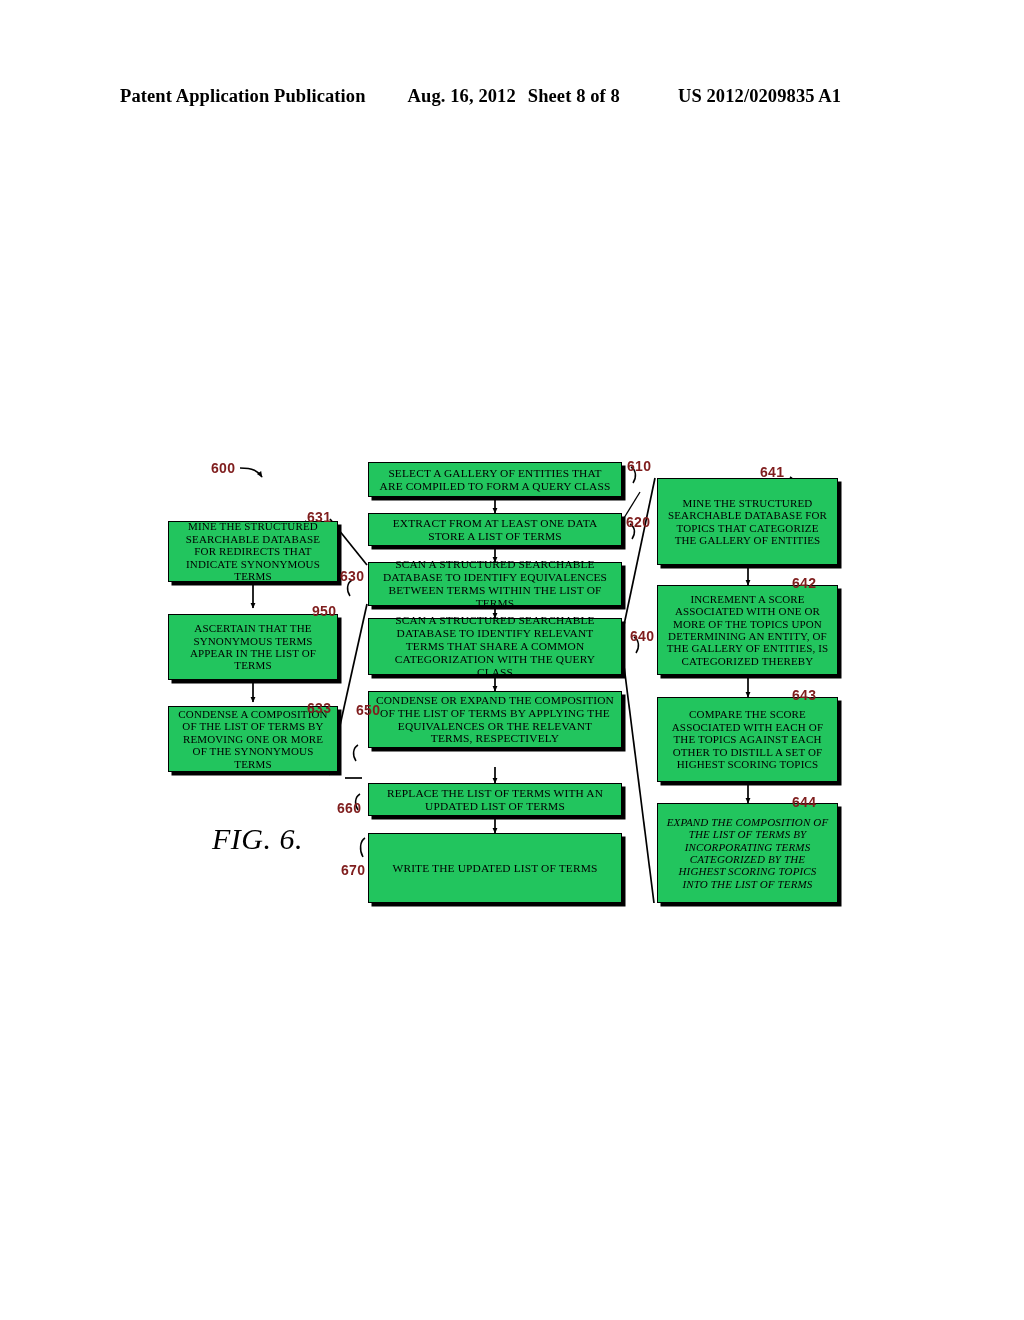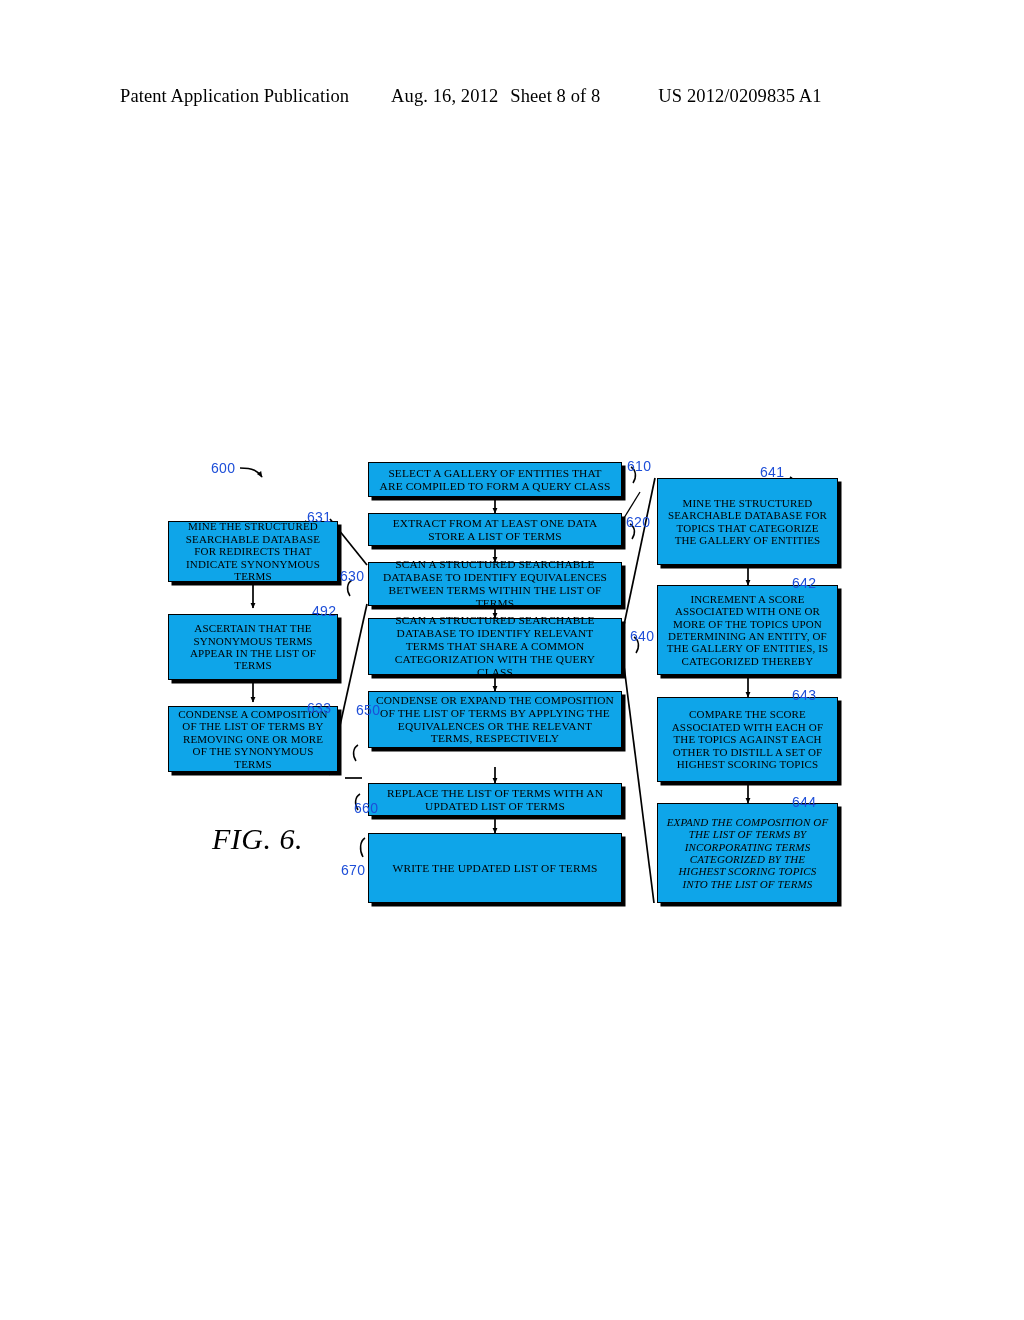--- a/index.html
+++ b/index.html
@@ -18,21 +18,21 @@
 
   
   .pub-header {
     position: absolute;
     top: 86px;
     left: 120px;
     width: 790px;
     display: flex;
     align-items: baseline;
     font-family: "Liberation Serif", serif;
-    font-weight: normal;
+    font-weight: bold;
     font-size: 18.5px;
     letter-spacing: 0.1px;
     white-space: nowrap;
   }
   .pub-header .hdr-title { }
   .pub-header .hdr-date  { margin-left: 42px; }
   .pub-header .hdr-sheet { margin-left: 12px; }
   .pub-header .hdr-num   { margin-left: 58px; }
 
   
@@ -47,21 +47,21 @@
     position: absolute;
     left: 0;
     top: 0;
   }
 
   
   .fcbox {
     position: absolute;
     box-sizing: border-box;
     border: 1.6px solid #000;
-    background: #0ea5e9;
+    background: #22c55e;
     display: flex;
     align-items: center;
     justify-content: center;
     text-align: center;
     font-family: "Liberation Serif", serif;
     text-transform: uppercase;
     line-height: 1.13;
     letter-spacing: 0.15px;
     padding: 3px 7px;
     box-shadow: 3.5px 3.5px 0 0 #000;
@@ -71,23 +71,24 @@
 
   .col-mid .fcbox-t { font-size: 11.4px; }
   .col-side .fcbox-t { font-size: 11px; }
 
   
   .ref {
     position: absolute;
     font-family: "Liberation Sans", sans-serif;
     font-size: 14px;
     letter-spacing: 0.3px;
-    color: #1d4ed8;
+    color: #7f1d1d;
     z-index: 6;
     white-space: nowrap;
+    font-weight: bold;
   }
 
   
   .fig-caption {
     position: absolute;
     left: 212px;
     top: 822px;
     font-family: "Liberation Serif", serif;
     font-style: italic;
     font-size: 30px;
@@ -189,39 +190,39 @@
     <div class="ref" style="left:630px; top:628px;">640</div>
 
     <div class="fcbox" style="left:368px; top:691px; width:254px; height:57px;">
       <span class="fcbox-t">CONDENSE OR EXPAND THE COMPOSITION OF THE LIST OF TERMS BY APPLYING THE EQUIVALENCES OR THE RELEVANT TERMS, RESPECTIVELY</span>
     </div>
     <div class="ref" style="left:340px; top:702px;margin-left:16px;">650</div>
 
     <div class="fcbox" style="left:368px; top:783px; width:254px; height:33px;">
       <span class="fcbox-t">REPLACE THE LIST OF TERMS WITH AN UPDATED LIST OF TERMS</span>
     </div>
-    <div class="ref" style="left:354px; top:800px;text-align:center;">660</div>
+    <div class="ref" style="left:337px; top:800px;text-align:center;">660</div>
 
     <div class="fcbox" style="left:368px; top:833px; width:254px; height:70px;">
       <span class="fcbox-t">WRITE THE UPDATED LIST OF TERMS</span>
     </div>
     <div class="ref" style="left:341px; top:862px;">670</div>
   </div>
 
   <div class="col-side">
 
     <div class="fcbox" style="left:168px; top:521px; width:170px; height:61px;">
       <span class="fcbox-t">MINE THE STRUCTURED SEARCHABLE DATABASE FOR REDIRECTS THAT INDICATE SYNONYMOUS TERMS</span>
     </div>
     <div class="ref" style="left:307px; top:509px;">631</div>
 
     <div class="fcbox" style="left:168px; top:614px; width:170px; height:66px;">
       <span class="fcbox-t">ASCERTAIN THAT THE SYNONYMOUS TERMS APPEAR IN THE LIST OF TERMS</span>
     </div>
-    <div class="ref" style="left:312px; top:603px;">492</div>
+    <div class="ref" style="left:312px; top:603px;">950</div>
 
     <div class="fcbox" style="left:168px; top:706px; width:170px; height:66px;">
       <span class="fcbox-t">CONDENSE A COMPOSITION OF THE LIST OF TERMS BY REMOVING ONE OR MORE OF THE SYNONYMOUS TERMS</span>
     </div>
     <div class="ref" style="left:307px; top:700px;">633</div>
   </div>
 
   <div class="col-side">
 
     <div class="fcbox" style="left:657px; top:478px; width:181px; height:87px;">

